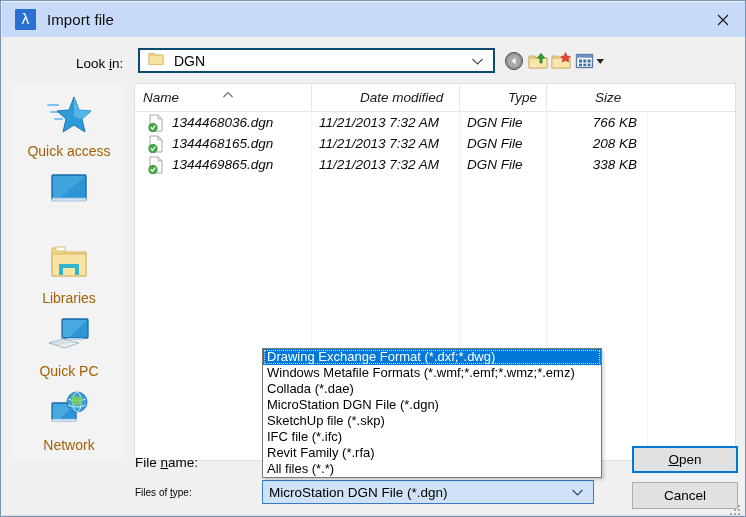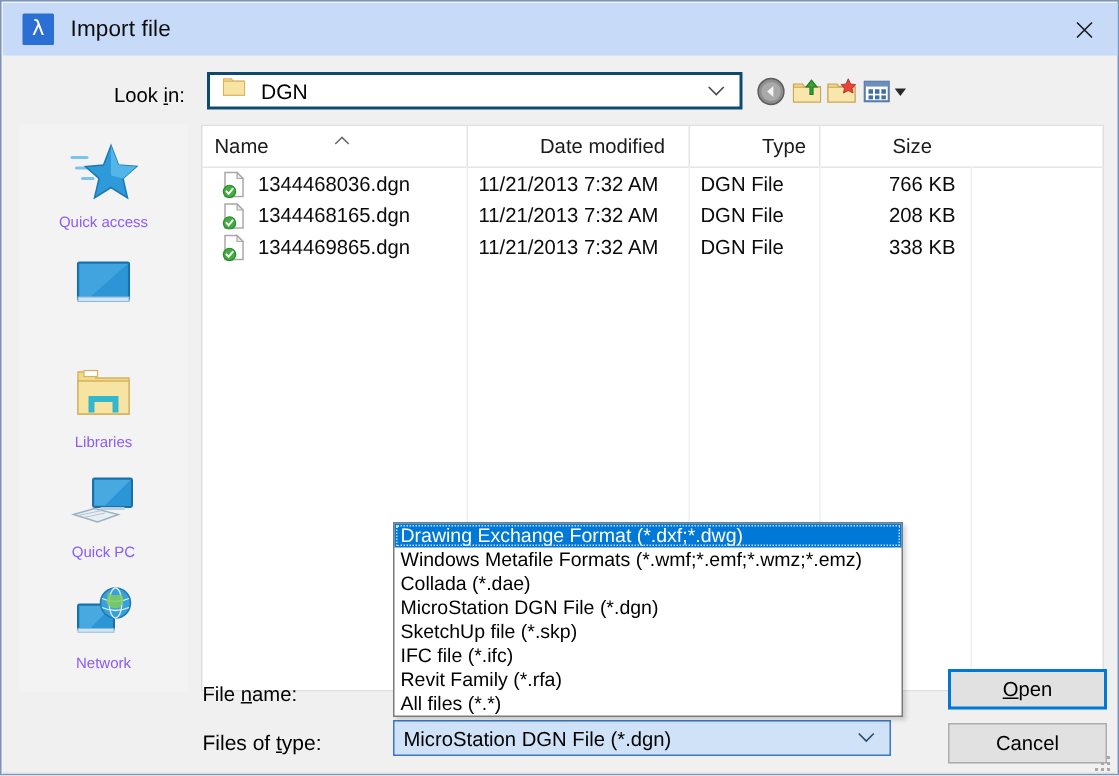--- a/index.html
+++ b/index.html
@@ -118,39 +118,40 @@
     left: 0; width: 112px;
     text-align: center;
   }
   .place .pl-ico {
     height: 48px;
     display: flex;
     align-items: center;
     justify-content: center;
   }
   .place .pl-label {
-    font-size: 10px;
-    color: #8b5cf6;
+    font-size: 14px;
+    color: #a16207;
     margin-top: 4px;
   }
   #place-0 { top: 8px; }
   #place-1 { top: 82px; }
   #place-2 { top: 155px; }
   #place-3 { top: 228px; }
   #place-4 { top: 302px; }
 
   
   #filelist {
     position: absolute;
     left: 133px; top: 82px;
     width: 602px; height: 378px;
     background: #ffffff;
     border: 1px solid #dfdfdf;
     box-sizing: border-box;
     overflow: hidden;
+    font-style: italic;
   }
   #fl-head {
     position: relative;
     height: 27px;
     border-bottom: 1px solid #e5e5e5;
   }
   .fl-col {
     position: absolute;
     top: 0;
     height: 27px;
@@ -196,21 +197,21 @@
 
   
   #lbl-filename {
     position: absolute;
     left: 134px; top: 454px;
     font-size: 13.5px; color: #000;
   }
   #lbl-filetype {
     position: absolute;
     left: 134px; top: 486px;
-    font-size: 14px; color: #000;
+    font-size: 10px; color: #000;
   }
   #filename-input {
     position: absolute;
     left: 261px; top: 447px;
     width: 332px; height: 24px;
     background: #ffffff;
     border: 1px solid #7a7a7a;
     box-sizing: border-box;
     font-size: 13.5px;
     padding: 0 4px;

